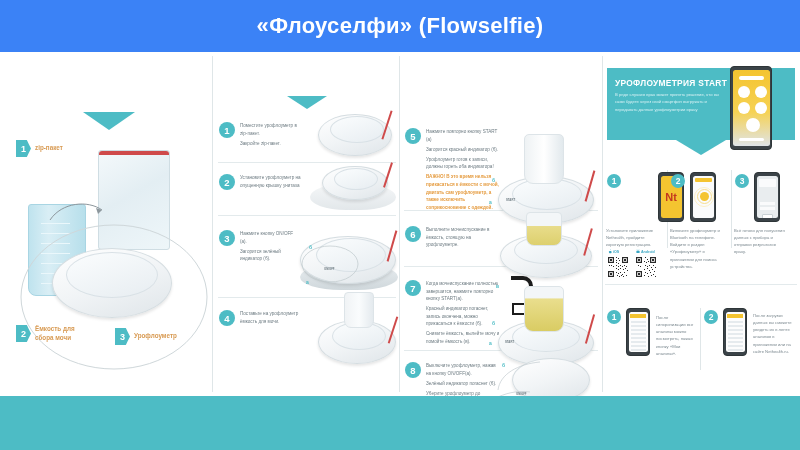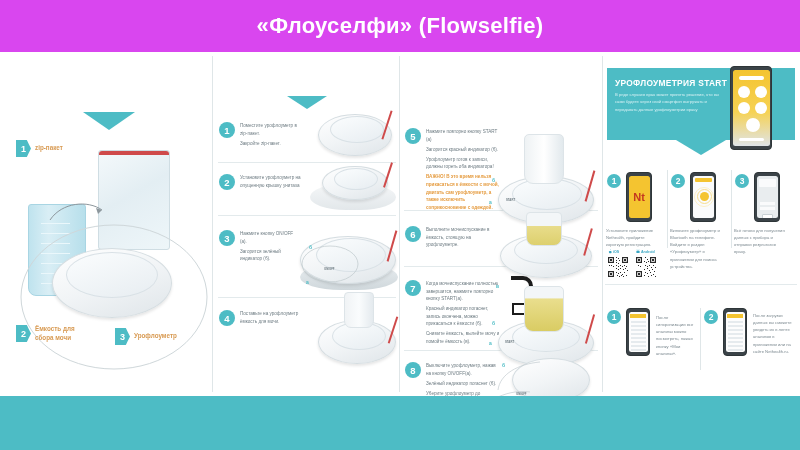--- a/index.html
+++ b/index.html
@@ -3,21 +3,21 @@
 <meta charset="utf-8">
 <style>
   * { box-sizing: border-box; margin:0; padding:0; }
   body {
     width:800px; height:450px; overflow:hidden;
     font-family:"Liberation Sans", sans-serif;
     background:#ffffff; position:relative;
   }
   .header {
     position:absolute; left:0; top:0; width:800px; height:52px;
-    background:#d946ef; display:flex; align-items:center; justify-content:center;
+    background:#3b82f6; display:flex; align-items:center; justify-content:center;
   }
   .header-title { color:#fff; font-size:22px; font-weight:bold; letter-spacing:.3px; }
   .footer {
     position:absolute; left:0; top:396px; width:800px; height:54px; background:#4dbcc5;
   }
   .canvas { position:absolute; left:0; top:52px; width:800px; height:344px; background:#fff; }
 
   
   .vsep { position:absolute; width:1px; background:#dfe6e8; }
   .hsep { position:absolute; height:1px; background:#e3eaec; }
@@ -319,21 +319,21 @@
       <div style="position:absolute;left:6px;bottom:5px;right:6px;height:3px;background:#fff;border-radius:2px;"></div>
     </div>
   </div>
 
 
   <div class="vsep" style="left:667px;top:118px;height:78px;"></div>
   <div class="vsep" style="left:731px;top:118px;height:78px;"></div>
 
   <div>
     <div class="mini-badge" style="left:607px;top:122px;">1</div>
-    <div class="phone" style="left:626px;top:120px;width:26px;height:50px;">
+    <div class="phone" style="left:658px;top:120px;width:26px;height:50px;">
       <div class="phone-screen" style="background:#f4c430;display:flex;align-items:center;justify-content:center;">
         <span style="font-size:11px;font-weight:bold;color:#c4381f;">Nt</span>
       </div>
     </div>
     <div class="mini-text" style="left:606px;top:175px;width:52px;">Установите приложение Nethealth, пройдите короткую регистрацию.</div>
     <div class="store-lbl" style="left:613px;top:198px;">iOS</div>
     <div class="store-lbl" style="left:641px;top:198px;">Android</div>
     <svg class="store-ico" style="left:608px;top:197px;" viewBox="0 0 10 12">
       <path d="M7 0c0 1.2-.9 2.2-2 2.2C5 1 5.9 0 7 0zM9 8.6c-.3.8-.9 1.9-1.6 1.9-.6 0-.8-.4-1.6-.4s-1 .4-1.6.4c-.7 0-1.4-1.2-1.7-2C1.8 6.8 2.4 4.6 4 4.6c.7 0 1.1.4 1.7.4s.9-.4 1.7-.4c.7 0 1.3.4 1.7 1-1.4.8-1.2 2.6.9 3z" fill="#3aa7c4"></path>
     </svg>

